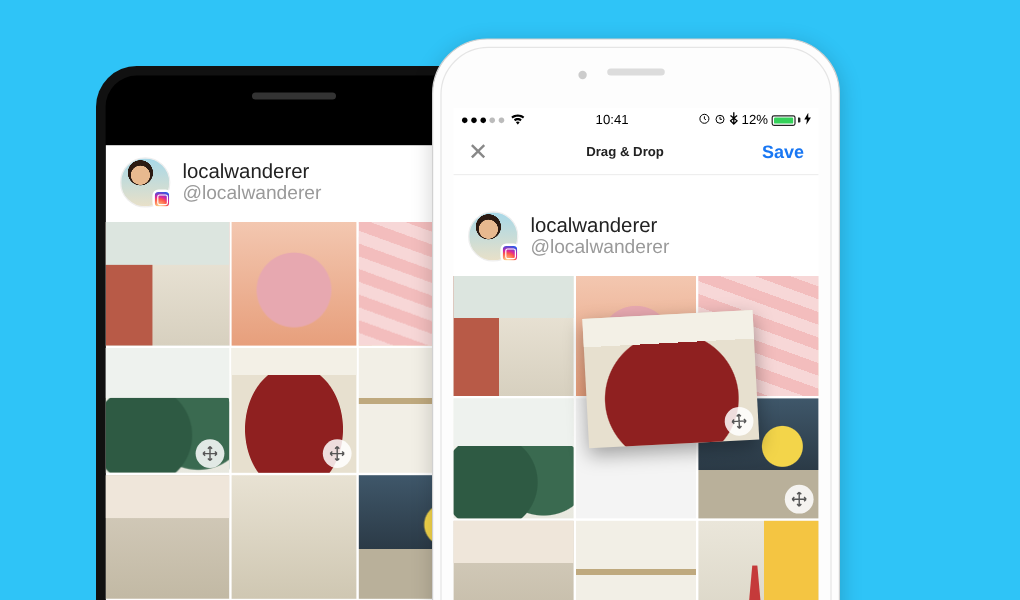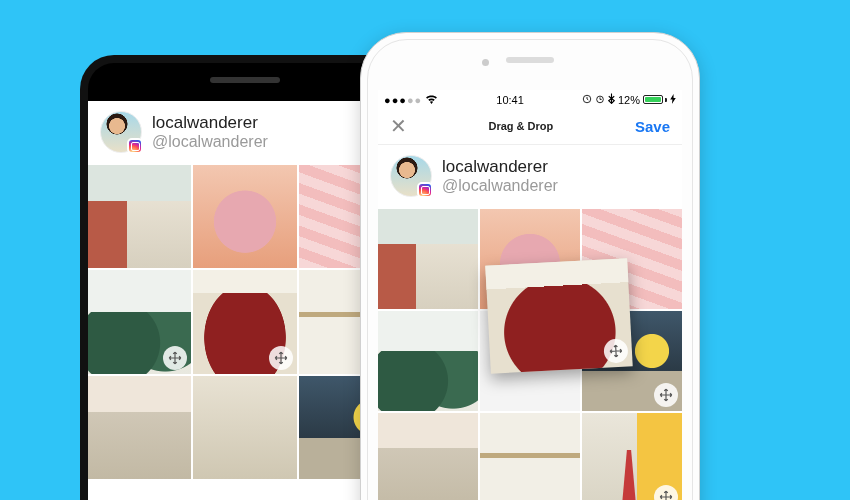--- a/index.html
+++ b/index.html
@@ -87,20 +87,21 @@
     display: flex; align-items: center; justify-content: space-between;
     padding: 8px 12px; border-bottom: 1px solid #eee;
   }
   .nav-title { font-size: 11px; font-weight: 600; color: #222; }
   .close-x { font-size: 20px; color: #888; line-height: 1; }
   .save-btn { font-size: 15px; font-weight: 700; color: #1977f3; }
 
   .profile-row {
     display: flex; align-items: center; gap: 10px;
     padding: 10px 12px 12px 12px;
+    margin-top: 20px;
   }
   .avatar {
     width: 42px; height: 42px; border-radius: 50%;
     background:
       radial-gradient(circle at 40% 35%, #e8b98f 0 22%, transparent 23%),
       radial-gradient(circle at 40% 30%, #2b1a12 0 28%, transparent 29%),
       linear-gradient(#a7d8e8, #e8e0c8);
     position: relative;
     border: 1px solid #eee;
   }

